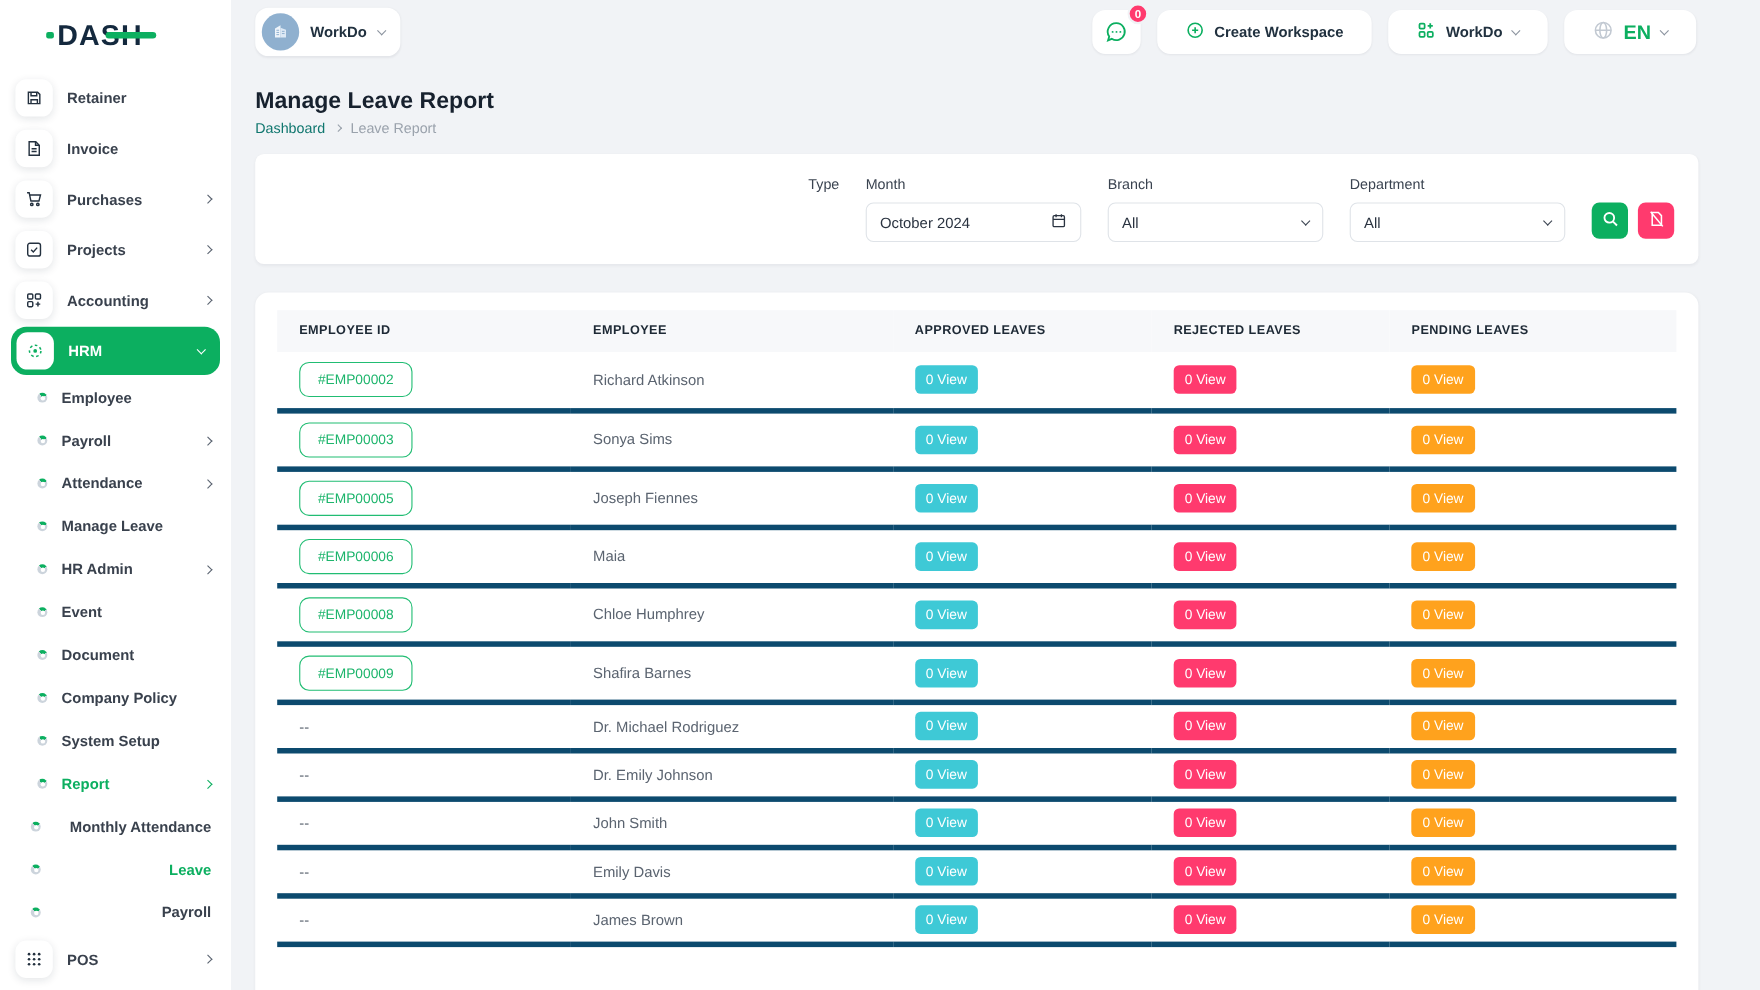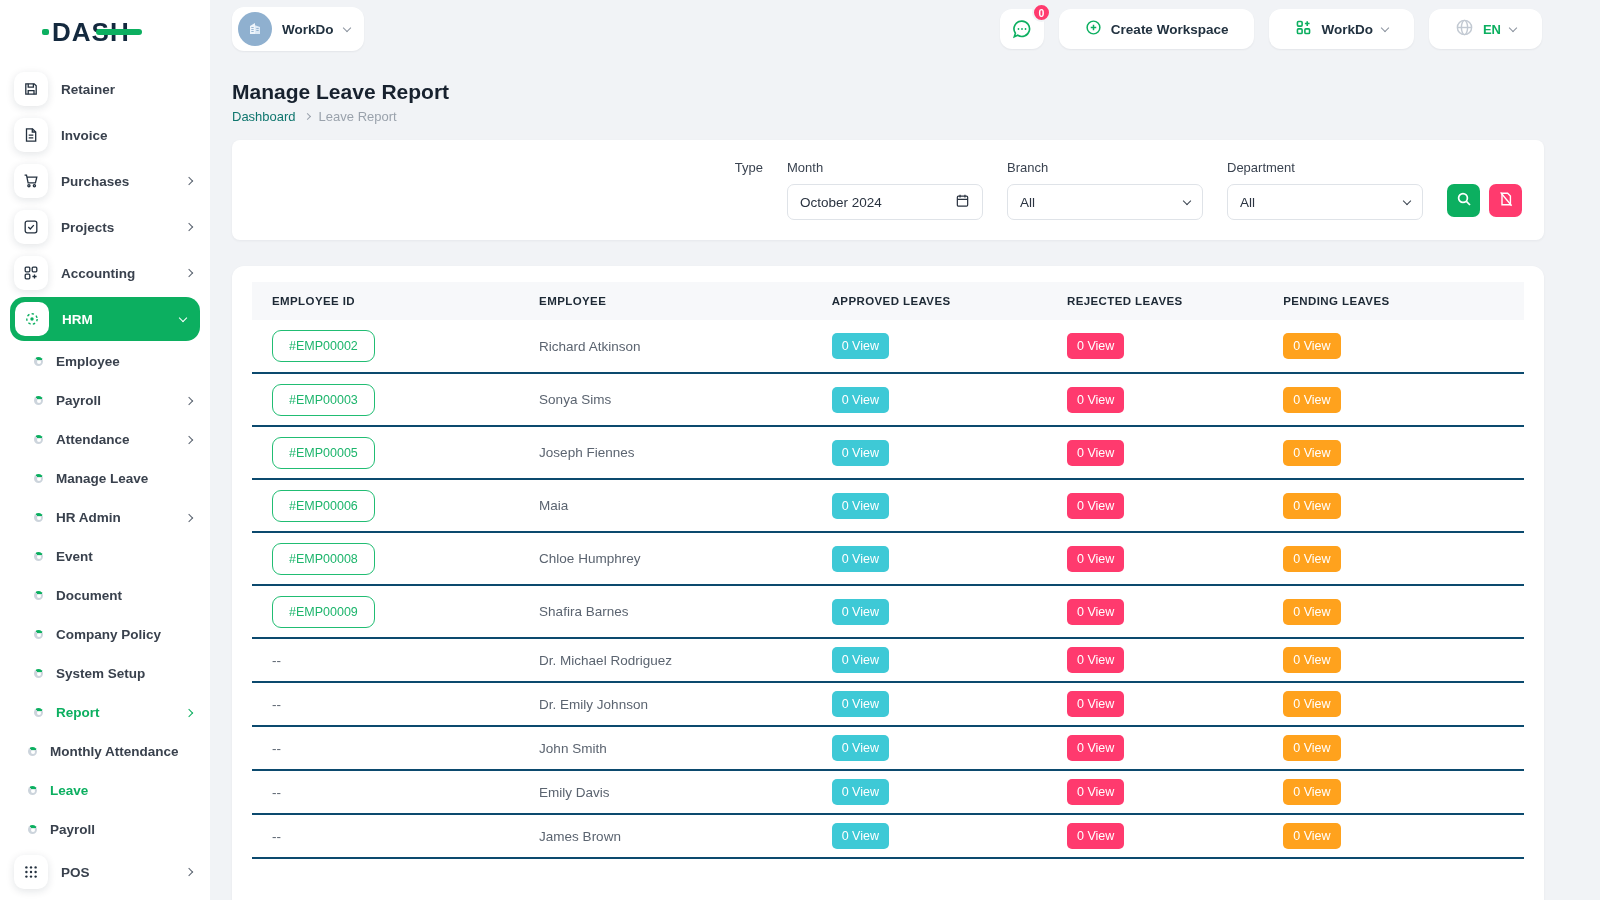--- a/index.html
+++ b/index.html
@@ -20,21 +20,21 @@
   .nav-item { display:flex; align-items:center; gap:13px; height:46px; padding:0 18px 0 14px; cursor:pointer;
               color:#39414d; font-size:13.5px; font-weight:600; }
   .nav-item .icon-box { width:34px; height:34px; border-radius:10px; background:#fff;
               box-shadow:0 2px 8px rgba(20,30,50,.12); display:flex; align-items:center; justify-content:center;
               color:#24313f; flex:none; }
   .nav-item .label { flex:1; white-space:nowrap; }
   .chev { width:6px; height:6px; border-right:1.8px solid #5a6370; border-bottom:1.8px solid #5a6370; flex:none; }
   .chev.right { transform:rotate(-45deg); }
   .chev.down { transform:rotate(45deg); margin-top:-3px; }
   .nav-item.lvl1 { height:39px; padding-left:34px; }
-  .nav-item.lvl2 { height:39px; padding-left:28px; }
+  .nav-item.lvl2 { height:39px; padding-left:28px;text-align:right; }
   .bullet { width:9px; height:9px; border-radius:50%; position:relative; flex:none;
             background:conic-gradient(from -40deg,#0caf60 0 100deg,#ccd4dc 100deg 360deg); }
   .bullet::after { content:""; position:absolute; inset:2.5px; background:#fff; border-radius:50%; }
   .nav-item.pill { background:#0caf60; border-radius:14px; margin:1px 10px; height:44px; padding:0 14px 0 5px; color:#fff; }
   .nav-item.pill .icon-box { color:#0caf60; box-shadow:none; }
   .nav-item.pill .chev { border-color:#fff; }
   .nav-item.active { color:#0caf60; }
   .nav-item.active .chev { border-color:#0caf60; }
   .icon-box svg, .chat-pill svg { display:block; }
   
@@ -43,21 +43,21 @@
              box-shadow:0 1px 2px rgba(16,24,40,.06); cursor:pointer; }
   .avatar { width:34px; height:34px; border-radius:50%; background:#8fb0cf; display:flex; align-items:center; justify-content:center; overflow:hidden; }
   .ws-label { font-size:13.5px; font-weight:700; color:#21313f; }
   .tb-right { display:flex; gap:15px; align-items:center; }
   .tb-pill { background:#fff; height:40px; border-radius:12px; display:flex; align-items:center; gap:9px; padding:0 26px;
              font-size:13.5px; font-weight:600; color:#21313f; box-shadow:0 1px 2px rgba(16,24,40,.06); cursor:pointer; }
   .chat-pill { width:44px; justify-content:center; padding:0; position:relative; }
   .badge-dot { position:absolute; top:-6px; right:-7px; background:#ff3a6e; color:#fff; font-size:10.5px; font-weight:700;
                width:19px; height:19px; border-radius:50%; display:flex; align-items:center; justify-content:center;
                border:2.5px solid #f1f3f6; }
-  .lang-code { color:#0caf60; font-weight:700; font-size:13px; }
+  .lang-code { color:#0caf60; font-weight:700; font-size:18px; }
   .tb-chev { width:6px; height:6px; border-right:1.6px solid #8b939e; border-bottom:1.6px solid #8b939e; transform:rotate(45deg); margin-top:-3px; }
   
   main { margin-left:210px; padding:10px 56px 0 22px; }
   h1 { font-size:21px; margin:12px 0 5px; color:#17212e; font-weight:700; }
   .breadcrumb { font-size:13px; color:#9aa2ac; display:flex; gap:9px; align-items:center; }
   .breadcrumb .home { color:#0f766e; cursor:pointer; }
   .bc-sep { width:5px; height:5px; border-right:1.6px solid #9aa2ac; border-bottom:1.6px solid #9aa2ac; transform:rotate(-45deg); }
   
   .filter-card { margin-top:16px; background:#fff; border-radius:8px; padding:20px 22px; display:flex;
                  justify-content:flex-end; gap:24px; box-shadow:0 1px 3px rgba(16,24,40,.05); }
@@ -75,21 +75,21 @@
   .btn-sq { width:33px; height:33px; border-radius:7px; border:none; display:flex; align-items:center; justify-content:center; cursor:pointer; padding:0; }
   .btn-search { background:#0caf60; }
   .btn-reset { background:#ff3a6e; }
   
   .table-card { margin-top:26px; background:#fff; border-radius:12px 12px 0 0; padding:16px 20px 0; height:660px;
                 box-shadow:0 1px 3px rgba(16,24,40,.05); }
   table { width:100%; border-collapse:collapse; }
   col.c1{width:21%} col.c2{width:23%} col.c3{width:18.5%} col.c4{width:17%} col.c5{width:20.5%}
   thead th { background:#f7f8fa; font-size:11.5px; letter-spacing:.4px; text-transform:uppercase; font-weight:700;
              color:#1d2935; text-align:left; padding:13px 20px; }
-  tbody td { border-bottom:2px solid #0c4a6e; padding:0 20px; font-size:13.5px; color:#5b6470; }
+  tbody td { border-bottom:5px solid #0c4a6e; padding:0 20px; font-size:13.5px; color:#5b6470; }
   tr.tall td { height:53px; }
   tr.short td { height:44px; }
   .emp-pill { border:1.4px solid #21bd73; color:#1db56c; background:#fff; border-radius:9px; padding:8px 16px;
               font-size:12.5px; cursor:pointer; font-family:inherit; }
   .emp-dash { color:#5b6470; }
   .badge { border:none; color:#fff; border-radius:5px; padding:6px 10px; font-size:12.5px; cursor:pointer; font-family:inherit; }
   .badge.info { background:#3ec9d6; }
   .badge.danger { background:#ff3a6e; }
   .badge.warn { background:#ffa21d; }
 </style>

